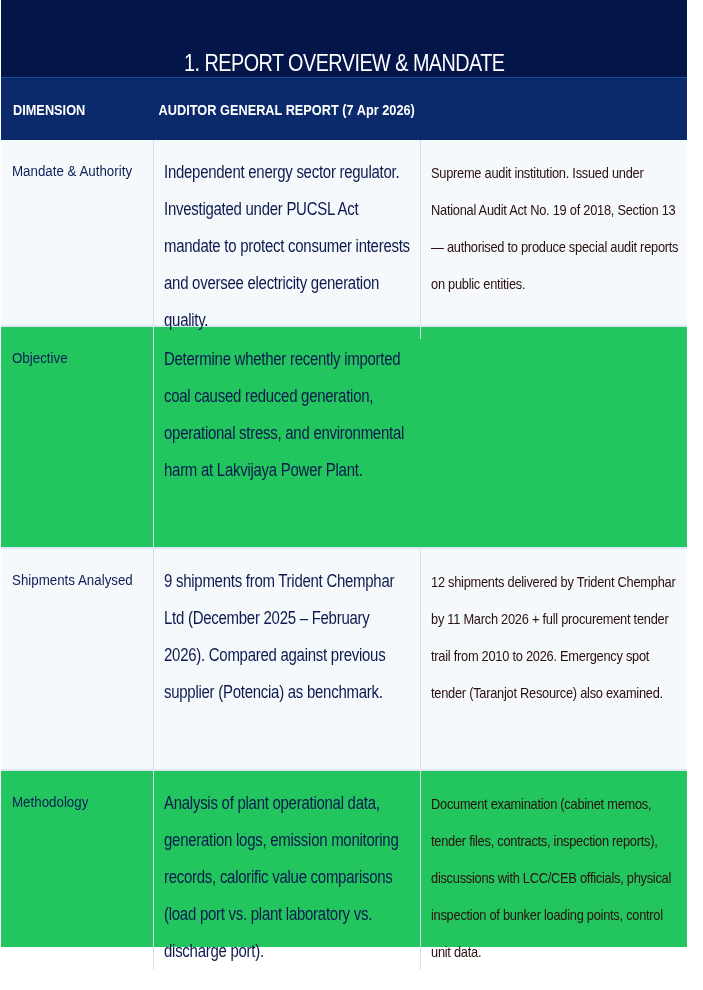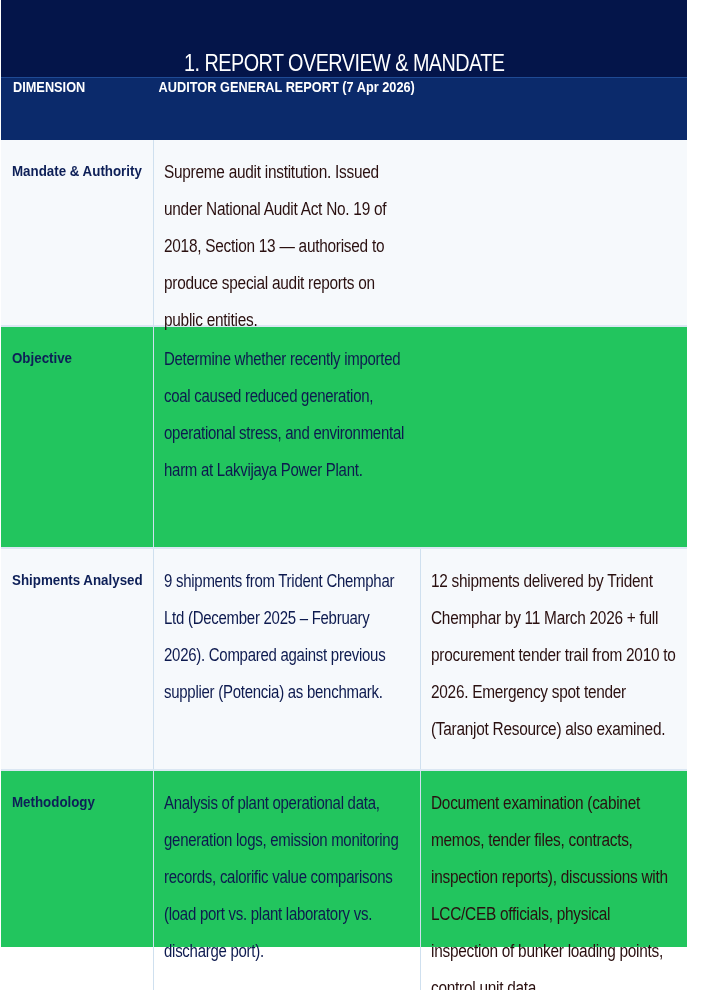--- a/index.html
+++ b/index.html
@@ -40,20 +40,21 @@
       background: #0b2a6b;
       border-top: 1px solid #1f4a94;
       display: grid;
       grid-template-columns: 152px 267px 267px;
       color: #ffffff;
       font-weight: bold;
       font-size: 15px;
     }
     .header-row > div {
       display: flex;
+      align-items: center;
       white-space: nowrap;
     }
     .header-row .h0 { padding-left: 12px; }
     .header-row .h1, .header-row .h2 { justify-content: center; }
     .header-row span { display: inline-block; transform: scaleX(0.85); transform-origin: left center; }
     .header-row .h1 span, .header-row .h2 span { transform-origin: center; }
 
     .row {
       display: grid;
       grid-template-columns: 152px 267px 267px;
@@ -62,36 +63,36 @@
     .row.odd { background: #f6f9fc; }
     .row.even { background: #22c55e; }
     .row.last { border-bottom: none; }
     .cell {
       padding: 20px 8px 0 10px;
       box-sizing: border-box;
     }
     .cell + .cell { border-left: 1px solid #cfe0ef; }
     .dim {
       color: #0d1f57;
-      font-weight: bold;
+      font-weight: normal;
       font-size: 15.5px;
       padding-left: 11px;
       padding-top: 22px;
     }
     .dim span { display: inline-block; transform: scaleX(0.86); transform-origin: left top; white-space: nowrap; }
     .pucsl {
       color: #0d1a4f;
       font-size: 17.5px;
       line-height: 37px;
       padding-left: 10px;
       padding-top: 14px;
     }
     .ag {
       color: #2a1010;
-      font-size: 18px;
+      font-size: 15px;
       line-height: 37px;
       padding-left: 10px;
       padding-top: 14px;
     }
     .txt {
       display: block;
       width: 117%;
       transform: scaleX(0.855);
       transform-origin: left top;
       letter-spacing: -0.3px;
@@ -109,20 +110,23 @@
     <div class="h0">
         <span>DIMENSION</span>
       </div>
     <div class="h2">
         <span>AUDITOR GENERAL REPORT (7 Apr 2026)</span>
       </div>
   </div>
 
   <div class="row odd" style="height:185px">
     <div class="cell dim"><span>Mandate &amp; Authority</span></div>
+    <div class="cell pucsl">
+        <span class="txt">Independent energy sector regulator. Investigated under PUCSL Act mandate to protect consumer interests and oversee electricity generation quality.</span>
+      </div>
     <div class="cell ag">
         <span class="txt">Supreme audit institution. Issued under National Audit Act No. 19 of 2018, Section 13 — authorised to produce special audit reports on public entities.</span>
       </div>
   </div>
 
   <div class="row even" style="height:220px">
     <div class="cell dim"><span>Objective</span></div>
     <div class="cell pucsl">
         <span class="txt">Determine whether recently imported coal caused reduced generation, operational stress, and environmental harm at Lakvijaya Power Plant.</span>
       </div>

